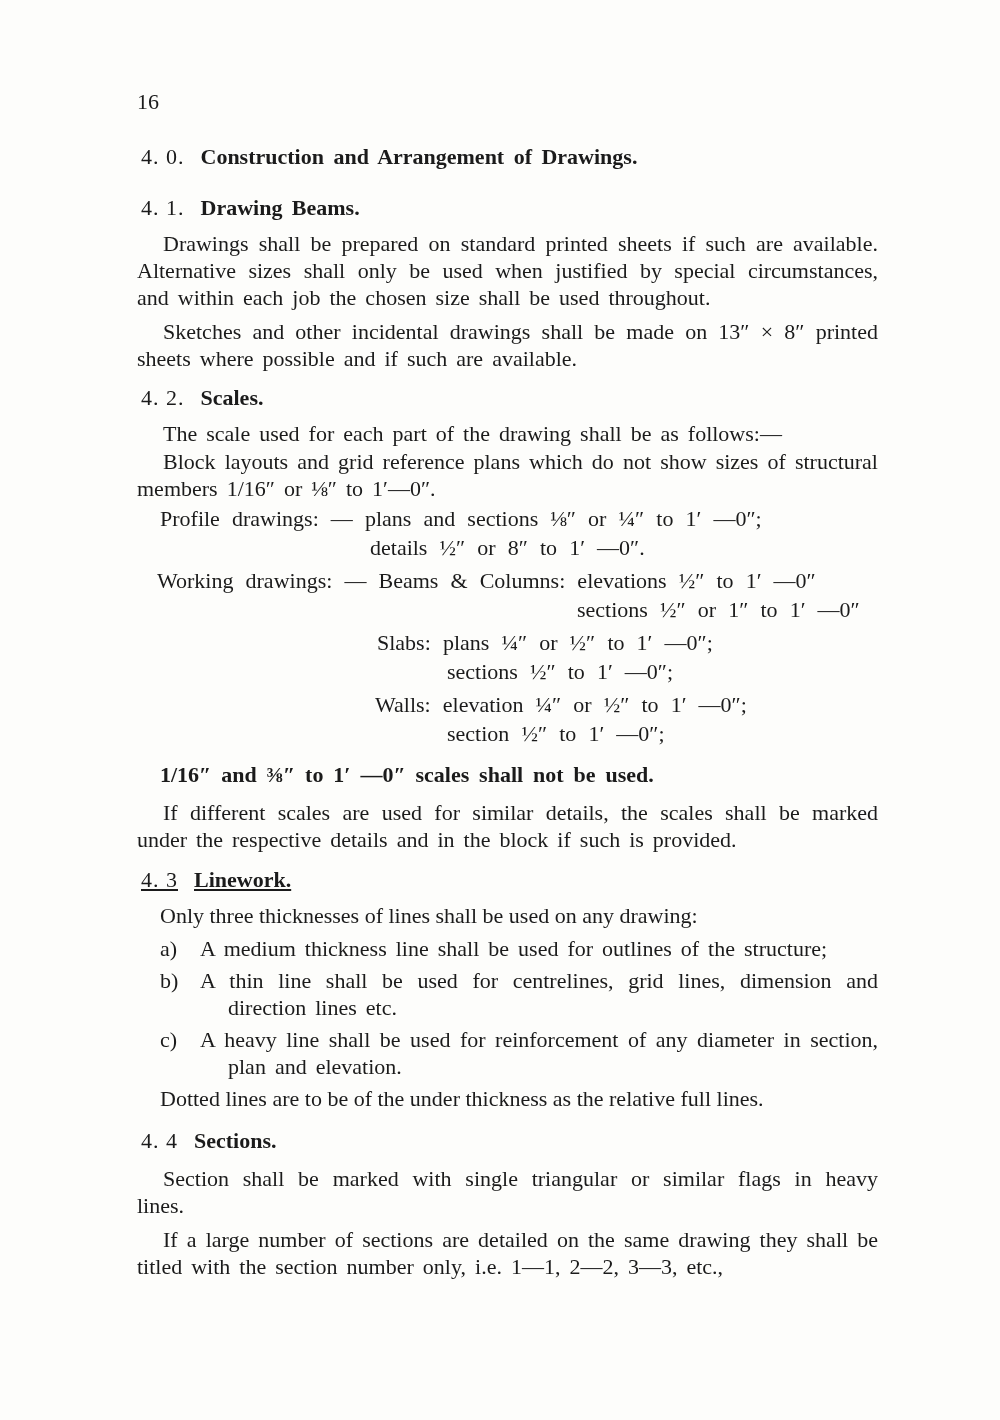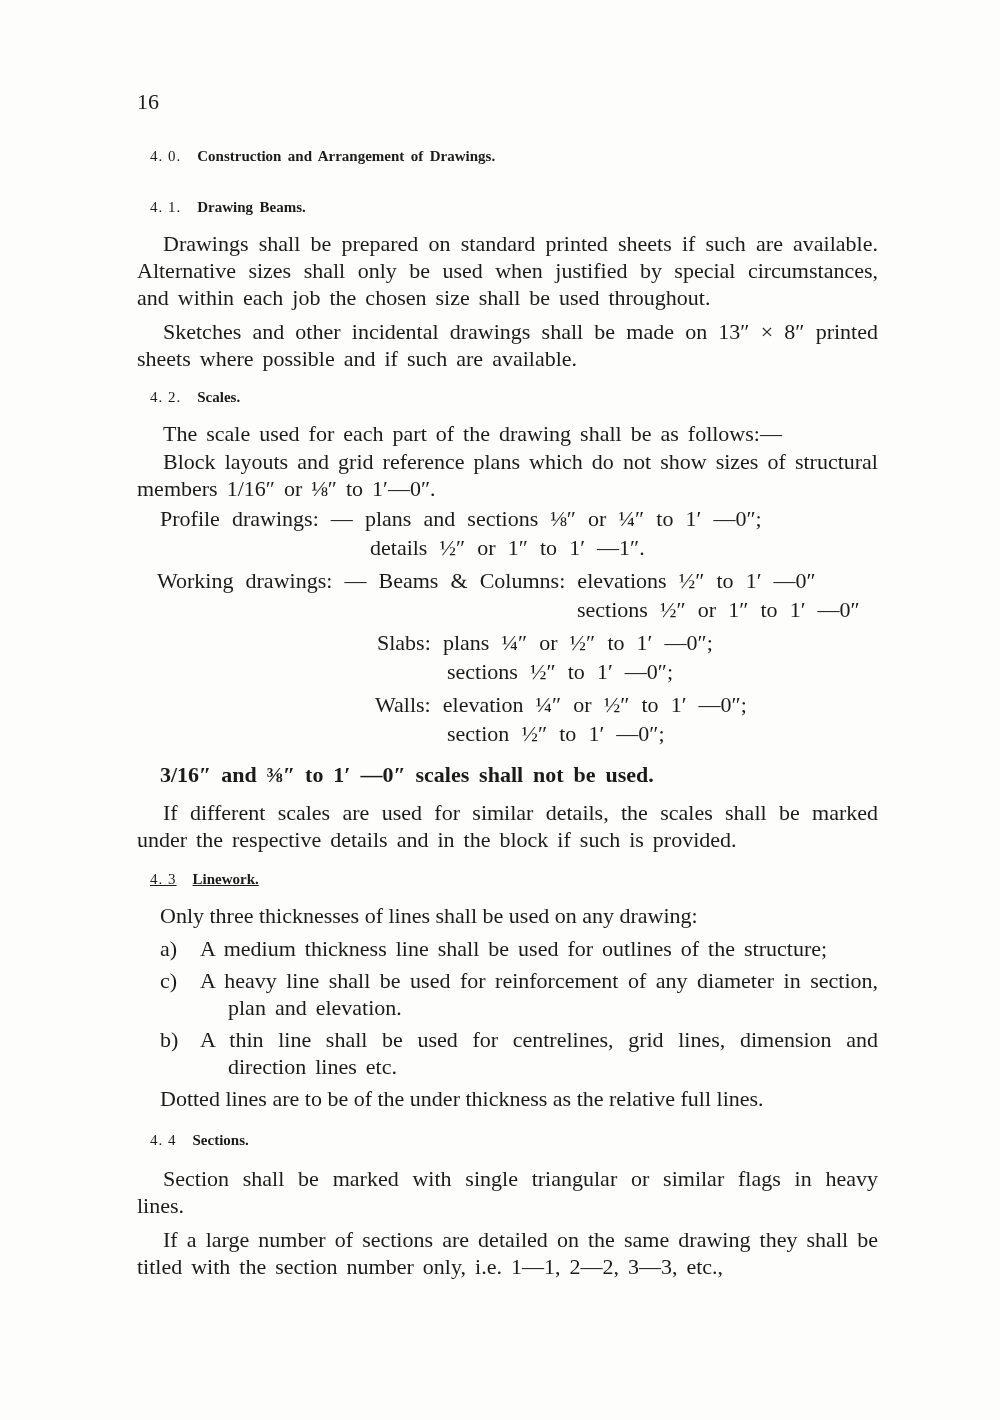--- a/index.html
+++ b/index.html
@@ -15,21 +15,21 @@
   }
   .content {
     position: absolute;
     left: 137px;
     top: 88px;
     width: 741px;
     font-size: 22px;
     line-height: 27px;
   }
   .pageno { margin-bottom: 28px; }
-  .heading { margin: 13px; font-size: 15px; }
+  .heading { margin: 4px; font-size: 22px; }
   .heading .num { font-weight: normal; margin-right: 16px; letter-spacing: 1px; }
   .heading .ttl { font-weight: bold; word-spacing: 0.18em; }
   .h40 { margin-bottom: 24px; }
   .h41 { margin-bottom: 9px; }
   .h42 { margin-top: 12px; margin-bottom: 9px; }
   .h43 { margin-top: 13px; margin-bottom: 9px; text-decoration: underline; }
   .h44 { margin-top: 15px; margin-bottom: 11px; }
   p.body {
     margin: 0 0 7px 0;
     text-align: justify;
@@ -81,47 +81,47 @@
 
     <h2 class="heading h42">
       <span class="num">4. 2.</span><span class="ttl">Scales.</span>
     </h2>
 
     <p class="body tight">The scale used for each part of the drawing shall be as follows:—</p>
     <p class="body tight">Block layouts and grid reference plans which do not show sizes of structural members 1/16″ or ⅛″ to 1′—0″.</p>
 
     <div class="scale-lines">
       <div class="scale-line" style="padding-left:23px">Profile drawings: — plans and sections ⅛″ or ¼″ to 1′ —0″;</div>
-      <div class="scale-line" style="padding-left:233px">details ½″ or 1″ to 1′ —1″.</div>
+      <div class="scale-line" style="padding-left:233px">details ½″ or 8″ to 1′ —0″.</div>
       <div class="scale-line grp" style="padding-left:20px">Working drawings: — Beams &amp; Columns: elevations ½″ to 1′ —0″</div>
       <div class="scale-line" style="padding-left:440px">sections ½″ or 1″ to 1′ —0″</div>
       <div class="scale-line grp" style="padding-left:240px">Slabs: plans ¼″ or ½″ to 1′ —0″;</div>
       <div class="scale-line" style="padding-left:310px">sections ½″ to 1′ —0″;</div>
       <div class="scale-line grp" style="padding-left:238px">Walls: elevation ¼″ or ½″ to 1′ —0″;</div>
       <div class="scale-line" style="padding-left:310px">section ½″ to 1′ —0″;</div>
     </div>
 
-    <div class="rule-bold">3/16″ and ⅜″ to 1′ —0″ scales shall not be used.</div>
+    <div class="rule-bold">1/16″ and ⅜″ to 1′ —0″ scales shall not be used.</div>
 
     <p class="body">If different scales are used for similar details, the scales shall be marked under the respective details and in the block if such is provided.</p>
 
     <h2 class="heading h43">
       <span class="num">4. 3</span><span class="ttl">Linework.</span>
     </h2>
 
     <div class="single">Only three thicknesses of lines shall be used on any drawing:</div>
 
     <div class="li">
       <span class="li-marker">a)</span><span>A medium thickness line shall be used for outlines of the structure;</span>
     </div>
     <div class="li">
-      <span class="li-marker">c)</span><span>A heavy line shall be used for reinforcement of any diameter in section, plan and elevation.</span>
+      <span class="li-marker">b)</span><span>A thin line shall be used for centrelines, grid lines, dimension and direction lines etc.</span>
     </div>
     <div class="li">
-      <span class="li-marker">b)</span><span>A thin line shall be used for centrelines, grid lines, dimension and direction lines etc.</span>
+      <span class="li-marker">c)</span><span>A heavy line shall be used for reinforcement of any diameter in section, plan and elevation.</span>
     </div>
 
     <div class="single">Dotted lines are to be of the under thickness as the relative full lines.</div>
 
     <h2 class="heading h44">
       <span class="num">4. 4</span><span class="ttl">Sections.</span>
     </h2>
 
     <p class="body">Section shall be marked with single triangular or similar flags in heavy lines.</p>
     <p class="body">If a large number of sections are detailed on the same drawing they shall be titled with the section number only, i.e. 1—1, 2—2, 3—3, etc.,</p>

